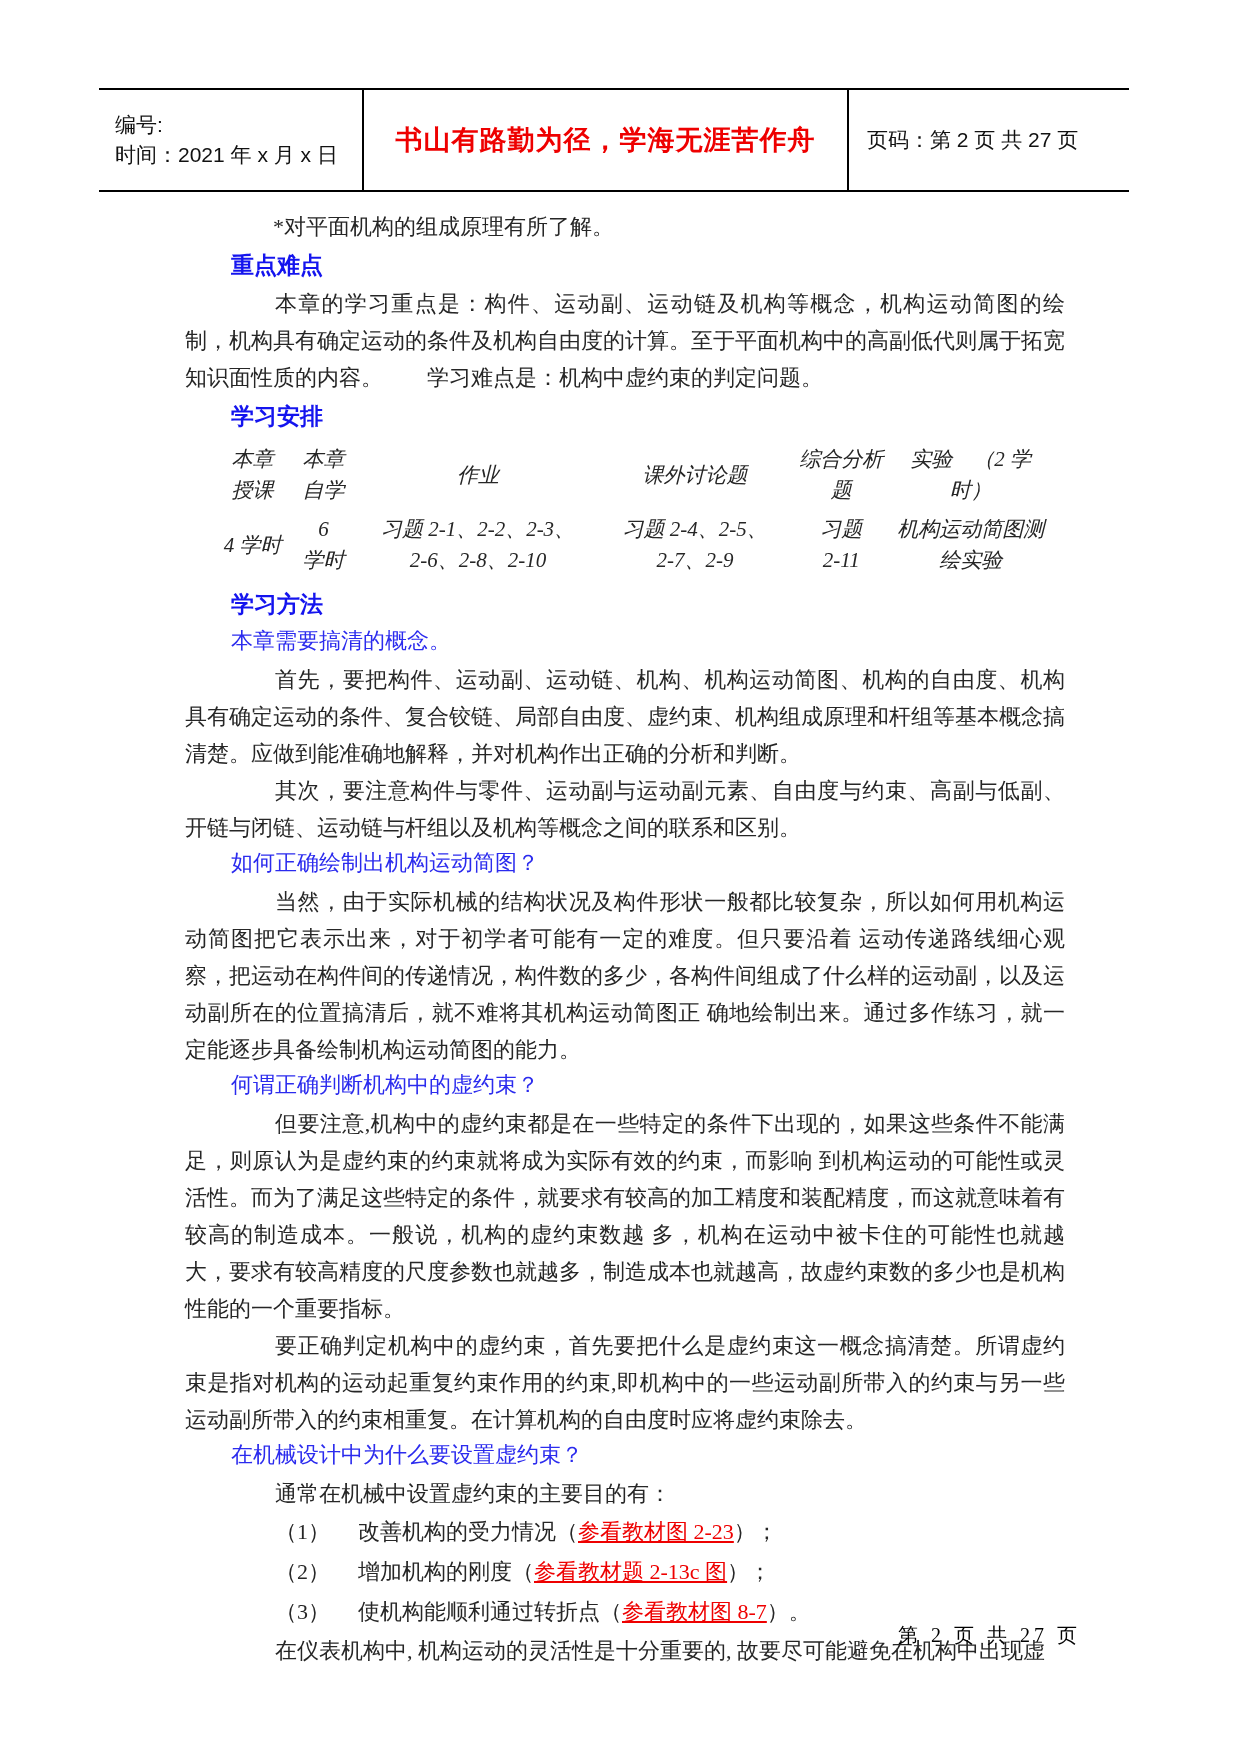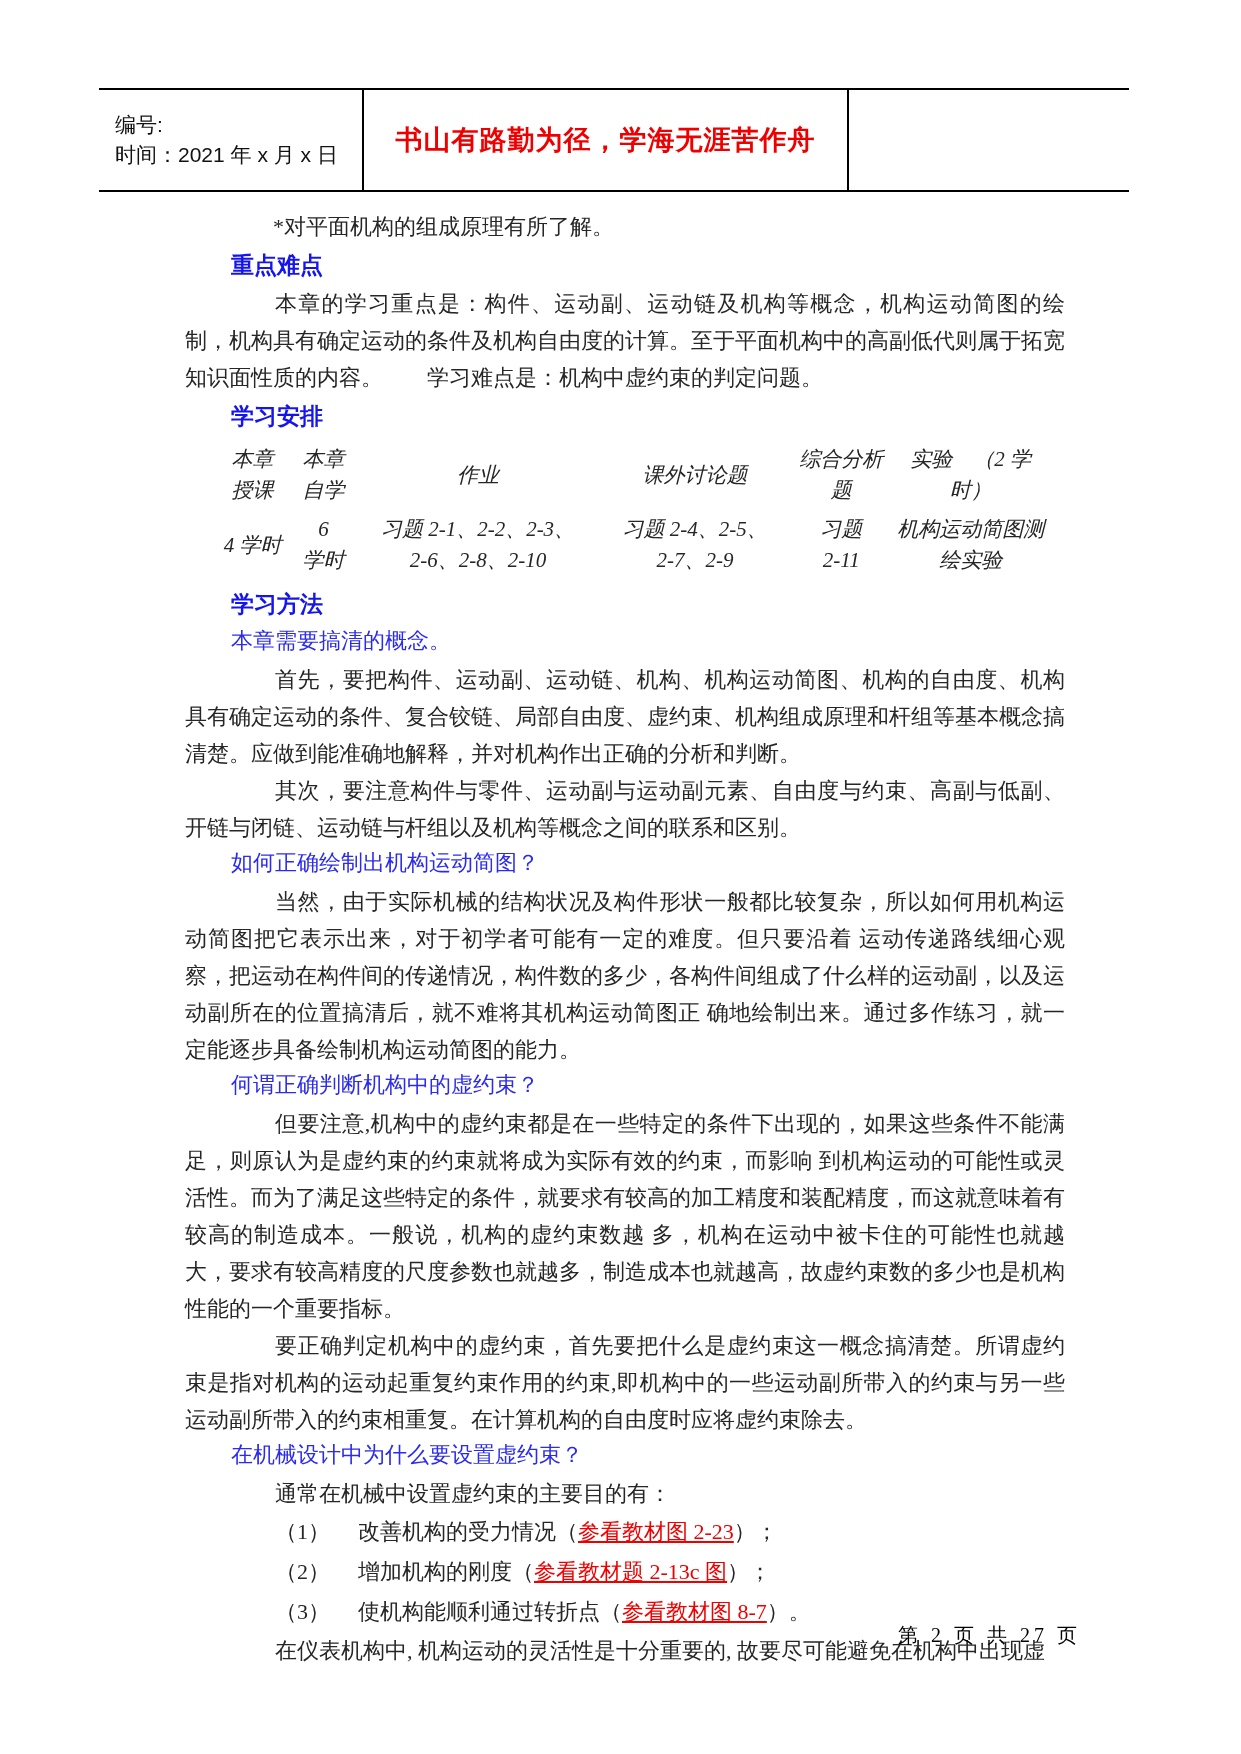--- a/index.html
+++ b/index.html
@@ -63,20 +63,23 @@
 
 <div class="page">
 
   <div class="hdr">
     <div class="hdr-cell hdr-left">
       <div>编号:</div>
       <div>时间：2021 年 x 月 x 日</div>
     </div>
     <div class="hdr-cell hdr-mid">
       <span class="motto">书山有路勤为径，学海无涯苦作舟</span>
+    </div>
+    <div class="hdr-cell hdr-right">
+      <span>页码：第 2 页  共 27 页</span>
     </div>
   </div>
 
   <div class="doc-body">
 
     <div class="note-line">*对平面机构的组成原理有所了解。</div>
 
     <div class="h-blue">重点难点</div>
 
     <p class="para">本章的学习重点是：构件、运动副、运动链及机构等概念，机构运动简图的绘制，机构具有确定运动的条件及机构自由度的计算。至于平面机构中的高副低代则属于拓宽知识面性质的内容。　　学习难点是：机构中虚约束的判定问题。</p>

